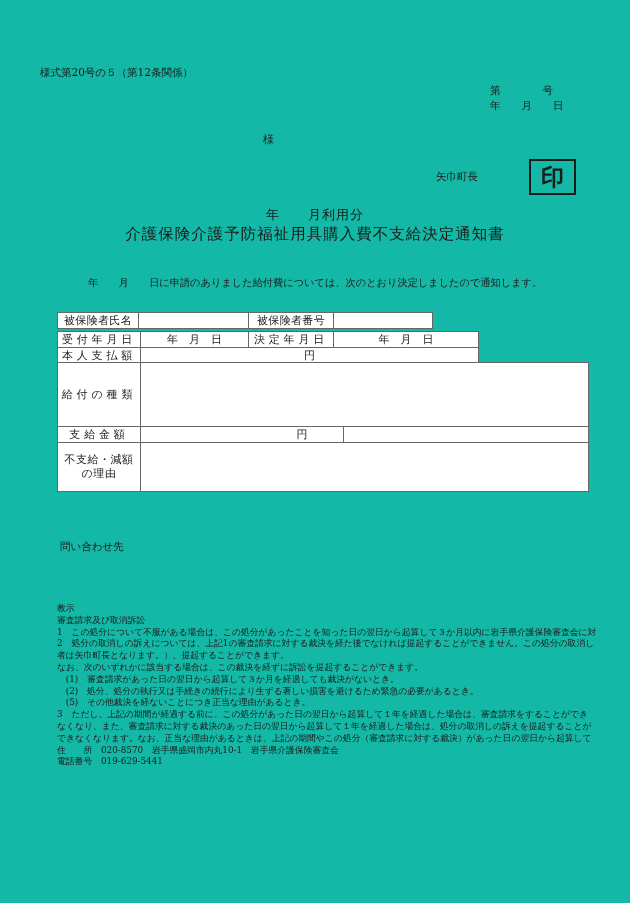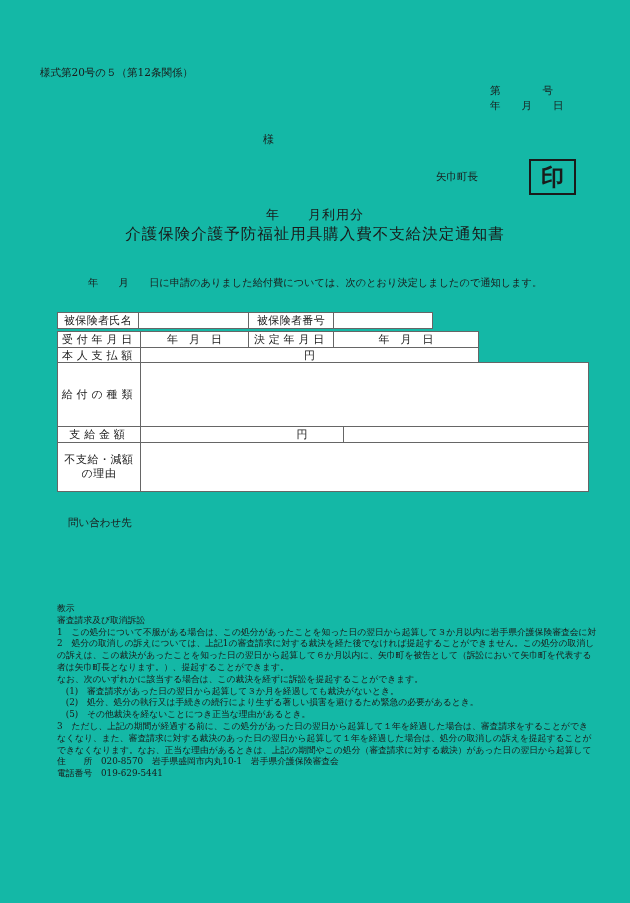--- a/index.html
+++ b/index.html
@@ -33,21 +33,21 @@
     vertical-align:middle;
     overflow:hidden;
     background:#fff;
   }
   td.lbl{letter-spacing:0.35em;padding-left:0.35em;}
   td.lbl-tight{letter-spacing:0.03em;padding-left:0.03em;}
   td.yen-shift{text-align:center;text-indent:120px;}
   td.reason{white-space:pre-line;line-height:14px;letter-spacing:0.05em;}
   .notes{position:absolute;left:57px;top:603px;width:545px;font-size:8.8px;}
   .notes div{white-space:pre-wrap;line-height:11.8px;height:11.8px;}
-  .contact{left:60px;top:516px;margin-left:8px;}
+  .contact{left:60px;top:540px;}
 </style>
 </head>
 <body>
 
 <div class="page">
 
   <div class="abs fs10" style="left:40px;top:66px;">様式第20号の５（第12条関係）</div>
 
   <div class="abs fs10" style="left:490px;top:84px;">第　　　　号</div>
   <div class="abs fs10" style="left:490px;top:99px;">年　　月　　日</div>
@@ -126,21 +126,20 @@
   </tbody>
     </table>
 
   <div class="abs fs10 contact">問い合わせ先</div>
 
   <div class="notes">
     <div>教示</div>
     <div>審査請求及び取消訴訟</div>
     <div>1　この処分について不服がある場合は、この処分があったことを知った日の翌日から起算して３か月以内に岩手県介護保険審査会に対</div>
     <div>2　処分の取消しの訴えについては、上記1の審査請求に対する裁決を経た後でなければ提起することができません。この処分の取消し</div>
-    <div>の訴えは、この裁決があったことを知った日の翌日から起算して６か月以内に、矢巾町を被告として（訴訟において矢巾町を代表する</div>
     <div>者は矢巾町長となります。）、提起することができます。</div>
     <div>なお、次のいずれかに該当する場合は、この裁決を経ずに訴訟を提起することができます。</div>
     <div>　(1)　審査請求があった日の翌日から起算して３か月を経過しても裁決がないとき。</div>
     <div>　(2)　処分、処分の執行又は手続きの続行により生ずる著しい損害を避けるため緊急の必要があるとき。</div>
     <div>　(5)　その他裁決を経ないことにつき正当な理由があるとき。</div>
     <div>3　ただし、上記の期間が経過する前に、この処分があった日の翌日から起算して１年を経過した場合は、審査請求をすることができ</div>
     <div>なくなり、また、審査請求に対する裁決のあった日の翌日から起算して１年を経過した場合は、処分の取消しの訴えを提起することが</div>
     <div>できなくなります。なお、正当な理由があるときは、上記の期間やこの処分（審査請求に対する裁決）があった日の翌日から起算して</div>
     <div>住　　所　020-8570　岩手県盛岡市内丸10-1　岩手県介護保険審査会</div>
     <div>電話番号　019-629-5441</div>

